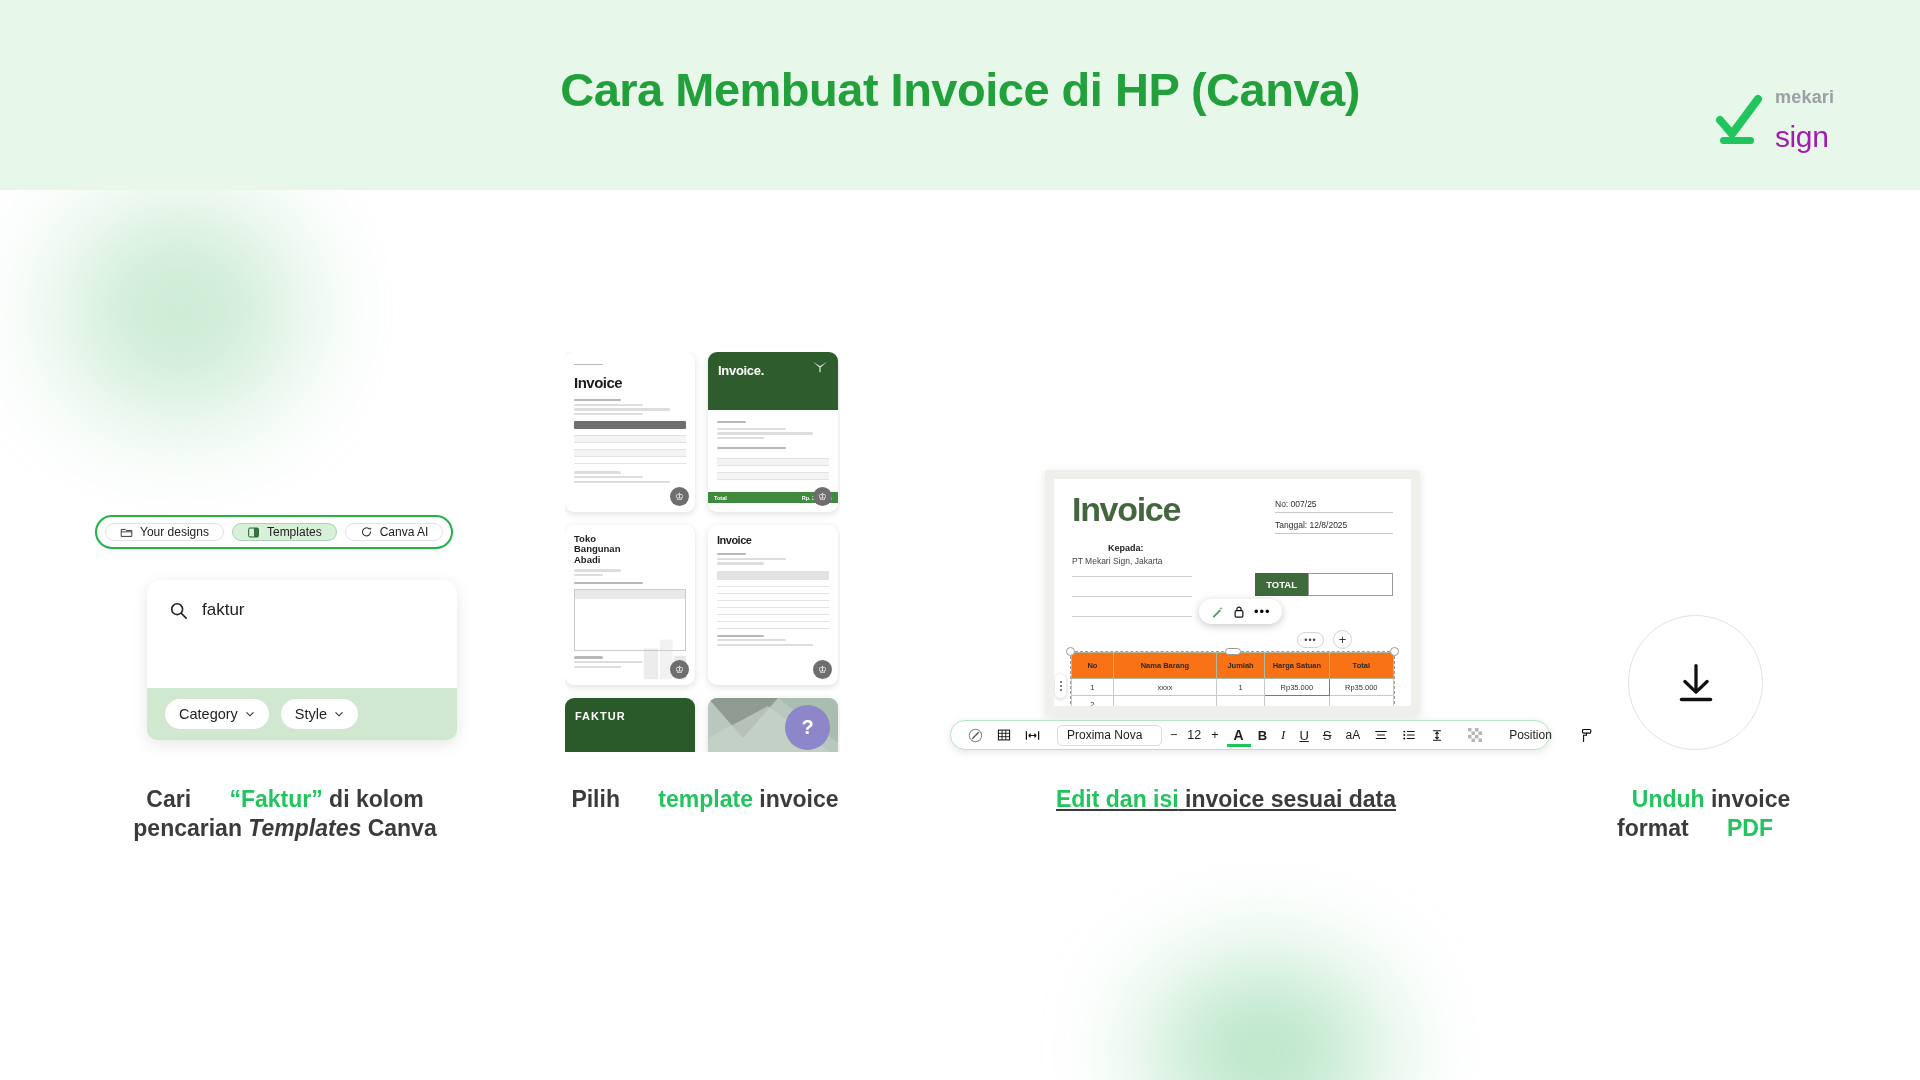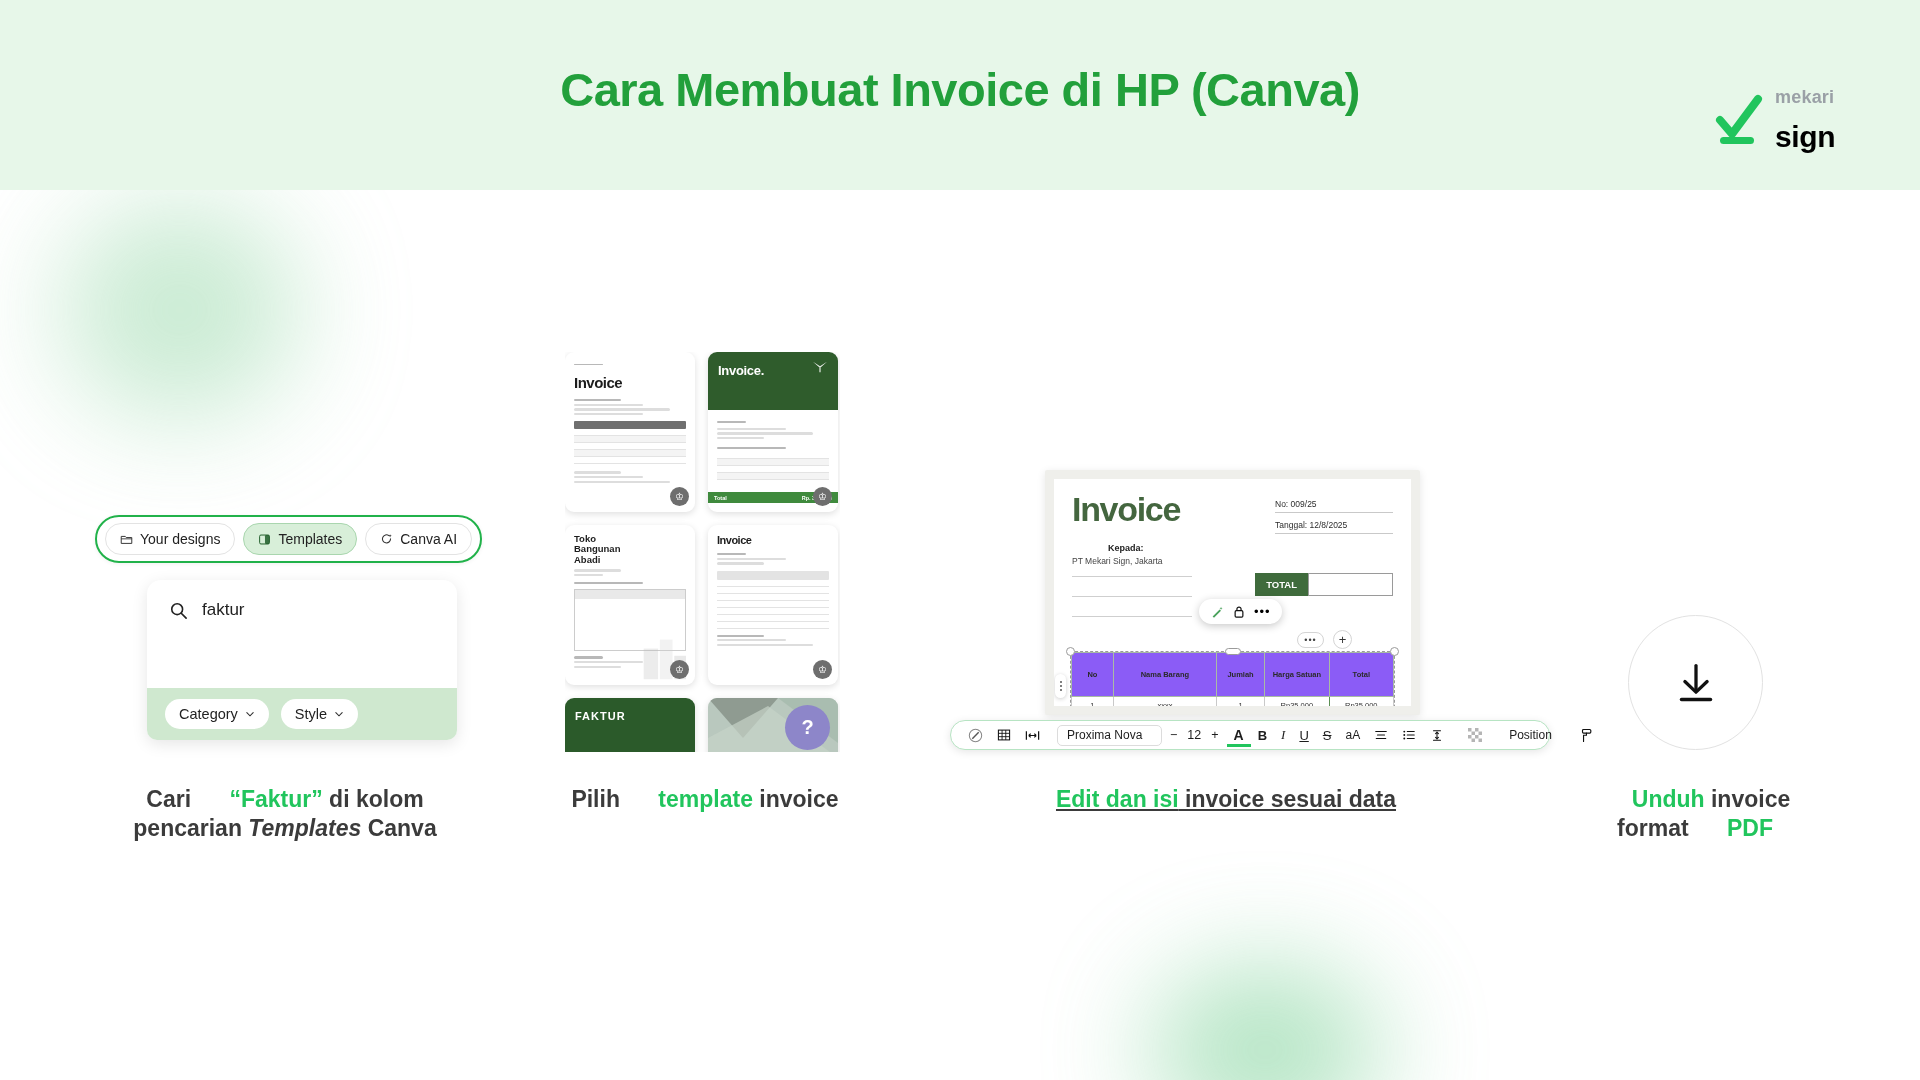--- a/index.html
+++ b/index.html
@@ -25,21 +25,21 @@
     position: absolute; left: 0; top: 62px; width: 1920px;
     text-align: center;
     font-size: 47px; font-weight: bold; letter-spacing: -.5px;
     color: #22a03b;
     font-family: "Liberation Sans", sans-serif;
   }
   .logo { position: absolute; left: 1715px; top: 88px; display: flex; align-items: center; gap: 12px; }
   .logo-mark { width: 48px; height: 54px; position: relative; }
   .logo-text { display: flex; flex-direction: column; line-height: 1; }
   .logo-mekari { font-size: 18px; color: #9aa0a6; font-weight: bold; letter-spacing: .2px; }
-  .logo-sign { font-size: 30px; color: #000000; font-weight: bold; letter-spacing: -.4px; margin-top: 16px; }
+  .logo-sign { font-size: 30px; color: #a21caf; font-weight: normal; letter-spacing: -.4px; margin-top: 16px; }
 
   
   .step { position: absolute; }
   .caption {
     position: absolute; text-align: center;
     font-size: 23px; font-weight: bold; line-height: 1.25; color: #3b3b3b;
   }
   .caption .hl { color: #21c55d; margin-left: 32px; }
   .caption .it { font-style: italic; }
 
@@ -49,23 +49,23 @@
     position: absolute; left: 0; top: 15px;
     display: flex; align-items: center; gap: 8px;
     padding: 6px 8px;
     border: 2.5px solid #21b24a; border-radius: 30px;
     background: #fff;
     box-shadow: 0 1px 4px rgba(0,0,0,.06);
     z-index: 4;
   }
   .tab {
     display: flex; align-items: center; gap: 7px;
-    height: 32px; padding: 0 14px;
+    height: 18px; padding: 0 14px;
     border-radius: 20px; border: 1px solid #e3e3e3;
-    background: #fff; color: #222; font-size: 14px; white-space: nowrap;
+    background: #fff; color: #222; font-size: 12px; white-space: nowrap;
   }
   .tab.active { background: #d8efd9; border-color: #a9d6ae; }
   .tab svg { display: block; }
 
   .searchcard {
     position: absolute; left: 52px; top: 80px; width: 310px; height: 160px;
     background: #fff; border-radius: 14px 14px 10px 10px;
     box-shadow: 0 4px 16px rgba(0,0,0,.10);
     overflow: hidden; z-index: 3;
   }
@@ -144,22 +144,22 @@
     background: #fff; border-radius: 14px; box-shadow: 0 2px 8px rgba(0,0,0,.22);
     display: flex; align-items: center; gap: 9px; padding: 0 11px; z-index: 5;
   }
   .minibar { position: absolute; left: 243px; top: 151px; display: flex; align-items: center; gap: 9px; z-index: 5; }
   .mini-pill { width: 27px; height: 16px; border-radius: 9px; border: 1px solid #d4d4d4; background:#fff;
                display:flex; align-items:center; justify-content:center; font-size:9px; color:#444; letter-spacing:1px;}
   .mini-plus { width: 19px; height: 19px; border-radius: 50%; border: 1px solid #d4d4d4; background:#fff;
                display:flex; align-items:center; justify-content:center; font-size:13px; color:#333;}
   .itbl { position: absolute; left: 16px; right: 16px; top: 172px; border: 1px dashed #9a9a9a; }
   .itbl table { width: 100%; border-collapse: collapse; }
-  .itbl th { background: #8b5cf6; font-size: 7.5px; font-weight: bold; color: #2a2a2a;
-             border: .7px solid #a9bba4; padding: 17px 0; }
+  .itbl th { background: #f97316; font-size: 7.5px; font-weight: bold; color: #2a2a2a;
+             border: .7px solid #a9bba4; padding: 8px 0; }
   .itbl td { font-size: 7.5px; color: #333; text-align: center; border: .7px solid #c9c9c9; height: 17px; }
   .itbl td.sel { border: 1.4px solid #5b8f53; position: relative; }
   .handle { position: absolute; width: 9px; height: 9px; border-radius: 50%; background: #fff;
             border: 1px solid #9a9a9a; }
   .h-tl { left: -5px; top: -5px; } .h-tr { right: -5px; top: -5px; }
   .h-bl { left: -5px; bottom: -5px; } .h-br { right: -5px; bottom: -5px; }
   .h-tc { left: 50%; margin-left: -8px; top: -4px; width: 16px; height: 7px; border-radius: 4px; }
   .dots3 { position: absolute; left: -16px; top: 22px; width: 11px; height: 24px; border-radius: 6px;
            background: #fff; box-shadow: 0 1px 4px rgba(0,0,0,.2); display: flex; flex-direction: column;
            align-items: center; justify-content: center; gap: 2px; }
@@ -415,21 +415,21 @@
     <span>Pilih </span><span class="hl">template</span><span> invoice</span>
   </div>
 
   <div class="step s3">
     <div class="canvasframe">
       <div class="page">
 
         <div class="inv-title">Invoice</div>
 
         <div class="inv-meta">
-          <div>No: 009/25</div>
+          <div>No: 007/25</div>
           <div>Tanggal: 12/8/2025</div>
         </div>
 
         <div class="kepada">
           <div class="k">Kepada:</div>
           <div class="v">PT Mekari Sign, Jakarta</div>
           <div class="e" style="margin-top:9px"></div>
           <div class="e" style="margin-top:9px"></div>
         </div>
 

